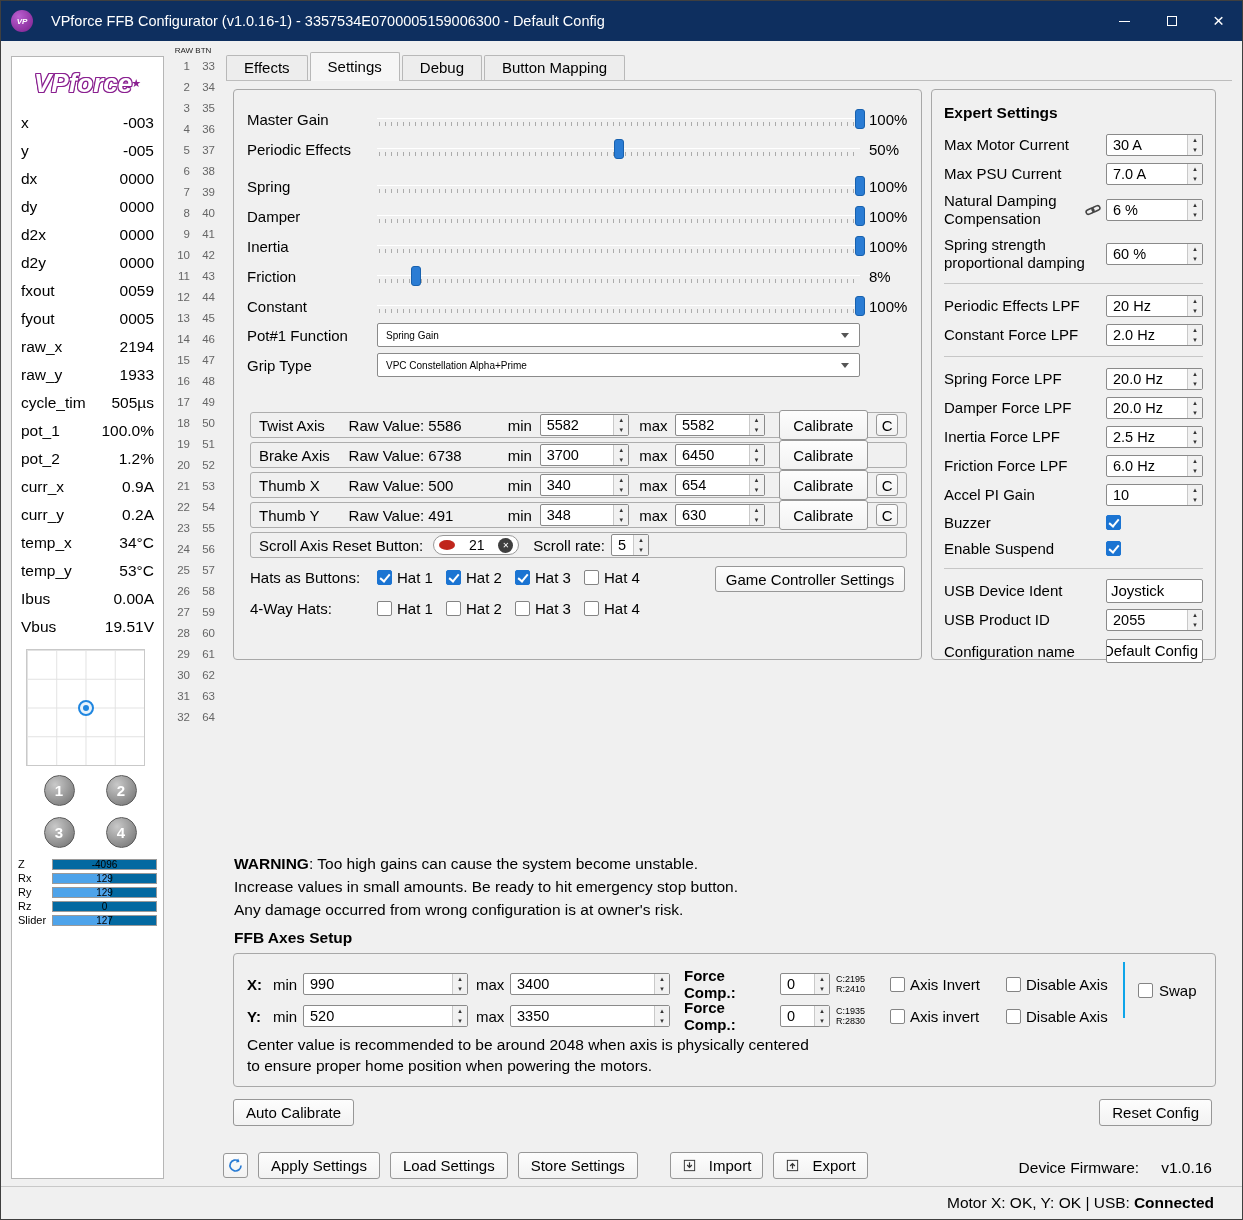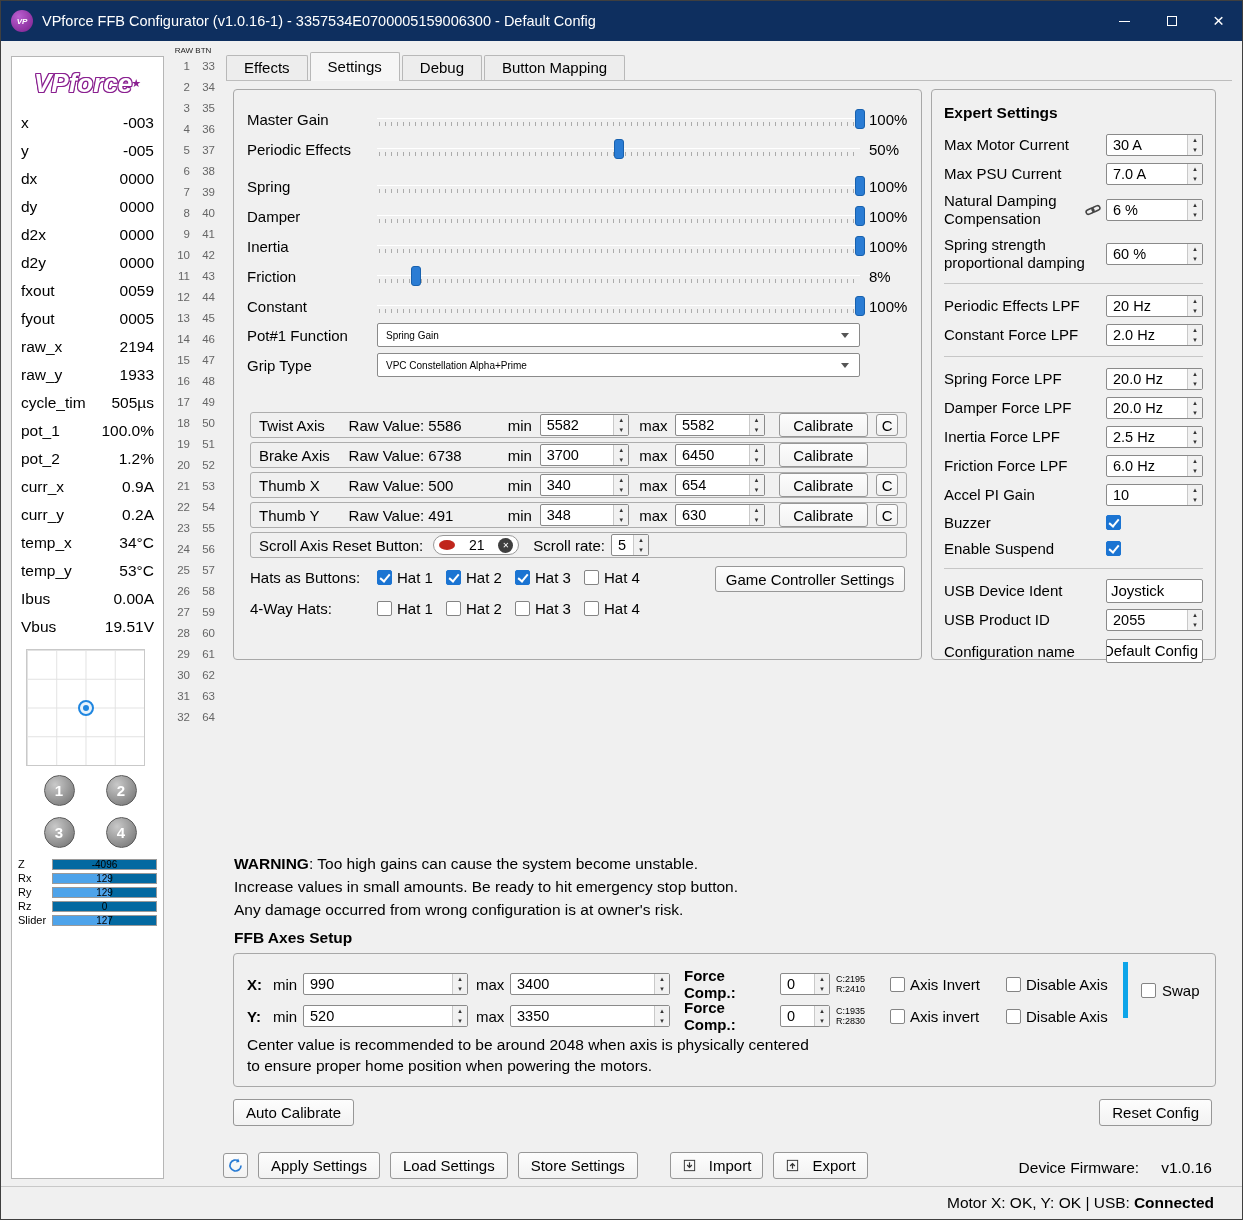--- a/index.html
+++ b/index.html
@@ -3,21 +3,21 @@
 <meta charset="utf-8">
 <style>
   *{box-sizing:border-box;margin:0;padding:0;}
   html,body{width:1243px;height:1220px;}
   body{position:relative;background:#f0f0f0;font-family:"Liberation Sans","DejaVu Sans",sans-serif;font-size:15px;color:#000;overflow:hidden;}
   .app{position:absolute;inset:0;border:1px solid #3f3f3f;}
 
   
   .titlebar{position:absolute;left:0;top:0;right:0;height:40px;background:var(--c-titlebar,#0e2f5f);display:flex;align-items:center;color:#fff;}
   .app-icon{width:22px;height:22px;border-radius:50%;background:radial-gradient(circle at 35% 30%,#b95fd0,#7b1e8c);margin-left:10px;display:flex;align-items:center;justify-content:center;font-size:8px;font-style:italic;font-weight:bold;flex:none;}
-  .wtitle{margin-left:9px;font-size:14.5px;white-space:nowrap;}
+  .wtitle{margin-left:18px;font-size:14.5px;white-space:nowrap;}
   .win-controls{margin-left:auto;display:flex;height:100%;}
   .win-btn{width:47px;height:100%;display:flex;align-items:center;justify-content:center;font-size:19px;}
   .min-glyph{width:11px;height:1px;background:#fff;display:block;}
   .max-glyph{width:10px;height:10px;border:1px solid #fff;display:block;}
 
   
   .left-panel{position:absolute;left:10px;top:55px;width:153px;height:1123px;background:#fff;border:1px solid #b6b6b6;}
   .logo{height:52px;display:flex;align-items:center;justify-content:center;}
   .logo-text{font-style:italic;font-weight:bold;font-size:26px;color:#fff;
     text-shadow:-1px -1px 0 var(--c-logo,#8a2090),0 -1px 0 var(--c-logo,#8a2090),1px -1px 0 var(--c-logo,#8a2090),-1px 0 0 var(--c-logo,#8a2090),1px 0 0 var(--c-logo,#8a2090),-1px 1px 0 var(--c-logo,#8a2090),0 1px 0 var(--c-logo,#8a2090),1px 1px 0 var(--c-logo,#8a2090);}
@@ -84,21 +84,21 @@
   
   .calibs{position:absolute;left:16px;top:322px;width:657px;}
   .calib-row{height:26px;width:657px;border:1px solid #adadad;border-radius:3px;display:flex;align-items:center;margin-bottom:4px;padding:0 8px;}
   .calib-name{width:90px;}
   .calib-raw{width:152px;}
   .mm-label{margin-right:4px;}
   .mm-min{margin-left:8px;width:28px;}
   .mm-max{margin-left:10px;width:32px;}
   .calib-spin{width:90px;}
   .btn{display:inline-flex;align-items:center;justify-content:center;background:linear-gradient(#fdfdfd,#f2f2f2);border:1px solid #979797;border-radius:3px;font-size:15px;color:#000;}
-  .calib-btn{width:90px;height:24px;margin-left:14px;}
+  .calib-btn{width:90px;height:30px;margin-left:14px;}
   .c-btn{width:22px;height:22px;margin-left:8px;visibility:hidden;}
   .calib-row.has-c .c-btn{visibility:visible;}
 
   
   .scroll-row{position:absolute;left:16px;top:442px;width:657px;height:26px;border:1px solid #adadad;border-radius:3px;display:flex;align-items:center;padding:0 8px;}
   .scroll-label{margin-right:10px;}
   .scroll-field{width:86px;height:20px;background:#fff;border:1px solid #999;border-radius:10px;display:flex;align-items:center;padding:0 5px;gap:5px;}
   .red-oval{width:16px;height:10px;background:var(--c-red,#c0251b);border-radius:50%;flex:none;}
   .scroll-num{flex:1;text-align:center;font-size:14px;}
   .clear-btn{width:15px;height:15px;border-radius:50%;background:#3f3f3f;color:#fff;display:flex;align-items:center;justify-content:center;flex:none;}
@@ -139,21 +139,21 @@
   .ffb-row{display:flex;align-items:center;height:32px;}
   .f-axis{width:26px;font-weight:bold;}
   .f-mm{width:30px;}
   .f-spin1{width:165px;margin-right:8px;}
   .f-mm2{width:34px;}
   .f-spin2{width:160px;margin-right:14px;}
   .f-fc{width:96px;font-weight:bold;}
   .f-spin3{width:50px;margin-right:6px;}
   .f-cr{width:48px;font-size:9px;line-height:10px;margin-right:6px;}
   .f-check{display:flex;align-items:center;gap:5px;width:112px;margin-right:4px;}
-  .swap-box{position:absolute;right:16px;top:8px;width:76px;height:56px;border-left:5px solid #0ea5e9;display:flex;align-items:center;gap:6px;padding-left:13px;}
+  .swap-box{position:absolute;right:16px;top:8px;width:76px;height:56px;border-left:2px solid #0ea5e9;display:flex;align-items:center;gap:6px;padding-left:13px;}
   .ffb-notes{position:absolute;left:13px;top:80px;font-size:15.5px;line-height:21px;}
 
   
   .auto-btn{position:absolute;left:232px;top:1098px;height:27px;padding:0 12px;}
   .reset-btn{position:absolute;right:30px;top:1098px;height:27px;padding:0 12px;}
   .toolbar{position:absolute;left:222px;top:1151px;display:flex;align-items:center;gap:10px;}
   .refresh-btn{width:25px;height:25px;padding:0;}
   .tb-btn{height:27px;padding:0 12px;}
   .io-btn{height:27px;padding:0 11px;gap:12px;}
   .io-first{margin-left:22px;}

